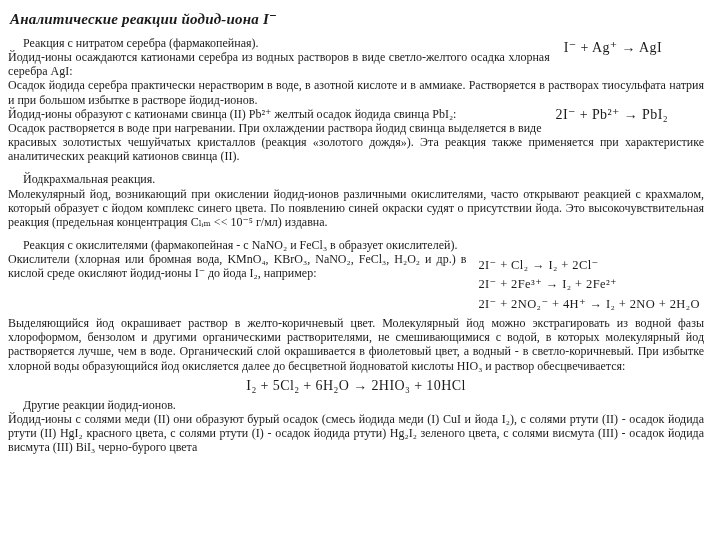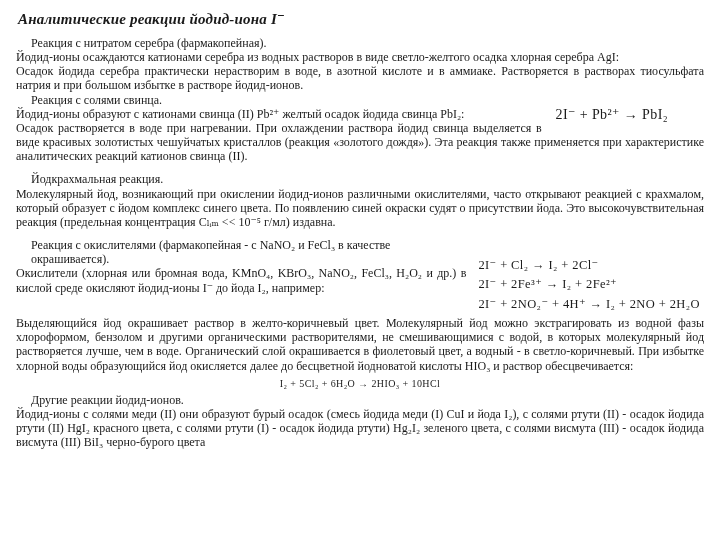--- a/index.html
+++ b/index.html
@@ -6,21 +6,21 @@
   html, body { margin: 0; padding: 0; }
   body {
     width: 720px; height: 540px;
     background: #ffffff;
     font-family: "Liberation Serif", "DejaVu Serif", serif;
     color: #1a1a1a;
   }
   .slide {
     width: 720px; height: 540px;
     background: #ffffff;
-    padding: 8px 16px 4px 16px;
+    padding: 8px 16px 4px 8px;
     overflow: hidden;
   }
   .title {
     font-size: 15px;
     font-weight: 700;
     font-style: italic;
     margin: 2px 0 8px 2px;
     letter-spacing: 0.2px;
   }
   .sec { margin: 0; }
@@ -42,58 +42,58 @@
     float: right;
     margin: 18px 4px 2px 12px;
     text-align: left;
     font-size: 12.5px;
     line-height: 1.55;
   }
   .clear { clear: both; }
   .center-formula {
     clear: both;
     text-align: center;
-    font-size: 10px;
+    font-size: 14px;
     margin: 5px 0 4px 0;
   }
 </style>
 </head>
 <body>
 
 <div class="slide">
 
   <div class="title">Аналитические реакции йодид-иона I⁻</div>
 
   <section class="sec">
+    <div class="formula float-a">I⁻ + Ag⁺ → AgI</div>
     <div class="para head">Реакция с нитратом серебра (фармакопейная).</div>
     <div class="para">Йодид-ионы осаждаются катионами серебра из водных растворов в виде светло-желтого осадка хлорная серебра AgI:</div>
     <div class="para">Осадок йодида серебра практически нерастворим в воде, в азотной кислоте и в аммиаке. Растворяется в растворах тиосульфата натрия и при большом избытке в растворе йодид-ионов.</div>
   </section>
 
   <section class="sec">
-    <div class="para head">Реакция с солями свинца.</div>
     <div class="para">
       <span class="formula float-b">2I⁻ + Pb²⁺ → PbI₂</span>
       <span>Йодид-ионы образуют с катионами свинца (II) Pb²⁺ желтый осадок йодида свинца PbI₂:</span>
     </div>
     <div class="para">Осадок растворяется в воде при нагревании. При охлаждении раствора йодид свинца выделяется в виде красивых золотистых чешуйчатых кристаллов (реакция «золотого дождя»). Эта реакция также применяется при характеристике аналитических реакций катионов свинца (II).</div>
   </section>
 
   <section class="sec gap">
     <div class="para head">Йодкрахмальная реакция.</div>
     <div class="para">Молекулярный йод, возникающий при окислении йодид-ионов различными окислителями, часто открывают реакцией с крахмалом, который образует с йодом комплекс синего цвета. По появлению синей окраски судят о присутствии йода. Это высокочувствительная реакция (предельная концентрация Cₗᵢₘ &lt;&lt; 10⁻⁵ г/мл) издавна.</div>
   </section>
 
   <section class="sec gap">
     <div class="float-stack formula">
       <div>2I⁻ + Cl₂ → I₂ + 2Cl⁻</div>
       <div>2I⁻ + 2Fe³⁺ → I₂ + 2Fe²⁺</div>
       <div>2I⁻ + 2NO₂⁻ + 4H⁺ → I₂ + 2NO + 2H₂O</div>
     </div>
-    <div class="para head">Реакция с окислителями (фармакопейная - с NaNO₂ и FeCl₃ в качестве окрашивается).</div>
+    <div class="para head">Реакция с окислителями (фармакопейная - с NaNO₂ и FeCl₃ в образует окислителей).</div>
     <div class="para">Окислители (хлорная или бромная вода, KMnO₄, KBrO₃, NaNO₂, FeCl₃, H₂O₂ и др.) в кислой среде окисляют йодид-ионы I⁻ до йода I₂, например:</div>
     <div class="para clear">Выделяющийся йод окрашивает раствор в желто-коричневый цвет. Молекулярный йод можно экстрагировать из водной фазы хлороформом, бензолом и другими органическими растворителями, не смешивающимися с водой, в которых молекулярный йод растворяется лучше, чем в воде. Органический слой окрашивается в фиолетовый цвет, а водный - в светло-коричневый. При избытке хлорной воды образующийся йод окисляется далее до бесцветной йодноватой кислоты HIO₃ и раствор обесцвечивается:</div>
     <div class="formula center-formula">I₂ + 5Cl₂ + 6H₂O → 2HIO₃ + 10HCl</div>
   </section>
 
   <section class="sec">
     <div class="para head">Другие реакции йодид-ионов.</div>
     <div class="para">Йодид-ионы с солями меди (II) они образуют бурый осадок (смесь йодида меди (I) CuI и йода I₂), с солями ртути (II) - осадок йодида ртути (II) HgI₂ красного цвета, с солями ртути (I) - осадок йодида ртути) Hg₂I₂ зеленого цвета, с солями висмута (III) - осадок йодида висмута (III) BiI₃ черно-бурого цвета</div>
   </section>
 

